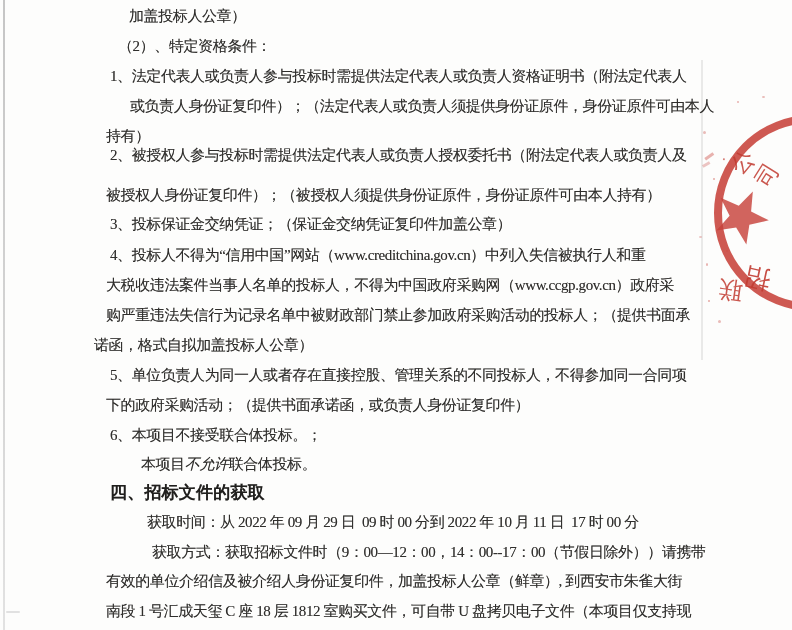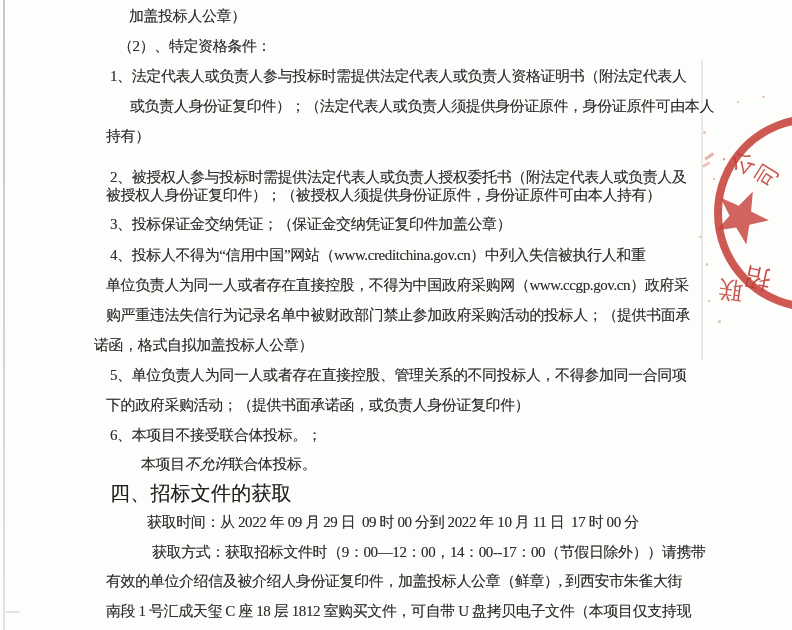--- a/index.html
+++ b/index.html
@@ -7,21 +7,21 @@
     position:relative; width:792px; height:630px;
     background:#fdfdfc; overflow:hidden;
     font-family:"Liberation Serif","DejaVu Serif",serif;
   }
   .line {
     position:absolute; white-space:pre;
     font-size:15px; letter-spacing:-0.4px;
     color:#2f2e2c; line-height:22px; height:22px;
     text-shadow:0 0 0.6px rgba(46,45,43,0.45);
   }
-  .line.bold { font-weight:normal; font-size:20px; color:#201f1d; letter-spacing:0.2px; }
+  .line.bold { font-weight:bold; font-size:17px; color:#201f1d; letter-spacing:0.2px; }
   .seg-italic { font-style:italic; }
   .scan-edge-left {
     position:absolute; left:3px; top:0; width:2px; height:630px;
     background:linear-gradient(#b3b3b3, #c8c8c8 60%, #d9d9d9);
     opacity:0.75;
   }
   .scan-fold {
     position:absolute; left:701px; top:60px; width:1.5px; height:300px;
     background:#c2c2c2; opacity:0.35;
   }
@@ -40,25 +40,25 @@
   <div class="scan-edge-left"></div>
   <div class="scan-fold"></div>
   <div class="scan-dash"></div>
 
   <div id="text-layer">
       <div class="line" style="left: 129px; top: 5px;"><span>加盖投标人公章）</span></div>
       <div class="line" style="left: 118px; top: 35px;"><span>（2）、特定资格条件：</span></div>
       <div class="line" style="left: 110px; top: 65px;"><span>1、法定代表人或负责人参与投标时需提供法定代表人或负责人资格证明书（附法定代表人</span></div>
       <div class="line" style="left: 106px; top: 95px; margin-left: 24px;"><span>或负责人身份证复印件）；（法定代表人或负责人须提供身份证原件，身份证原件可由本人</span></div>
       <div class="line" style="left: 106px; top: 125px;"><span>持有）</span></div>
-      <div class="line" style="left: 110px; top: 166px;"><span>2、被授权人参与投标时需提供法定代表人或负责人授权委托书（附法定代表人或负责人及</span></div>
+      <div class="line" style="left: 110px; top: 144px;"><span>2、被授权人参与投标时需提供法定代表人或负责人授权委托书（附法定代表人或负责人及</span></div>
       <div class="line" style="left: 106px; top: 184px;"><span>被授权人身份证复印件）；（被授权人须提供身份证原件，身份证原件可由本人持有）</span></div>
       <div class="line" style="left: 110px; top: 213px;"><span>3、投标保证金交纳凭证；（保证金交纳凭证复印件加盖公章）</span></div>
       <div class="line" style="left: 110px; top: 244px;"><span>4、投标人不得为“信用中国”网站（www.creditchina.gov.cn）中列入失信被执行人和重</span></div>
-      <div class="line" style="left: 106px; top: 274px;"><span>单位负责人为同一人或者存在直接控股，不得为中国政府采购网（www.ccgp.gov.cn）政府采</span></div>
+      <div class="line" style="left: 106px; top: 274px;"><span>大税收违法案件当事人名单的投标人，不得为中国政府采购网（www.ccgp.gov.cn）政府采</span></div>
       <div class="line" style="left: 106px; top: 304px; text-align: right;"><span>购严重违法失信行为记录名单中被财政部门禁止参加政府采购活动的投标人；（提供书面承</span></div>
       <div class="line" style="left: 94px; top: 334px;"><span>诺函，格式自拟加盖投标人公章）</span></div>
       <div class="line" style="left: 110px; top: 364px;"><span>5、单位负责人为同一人或者存在直接控股、管理关系的不同投标人，不得参加同一合同项</span></div>
       <div class="line" style="left: 106px; top: 394px;"><span>下的政府采购活动；（提供书面承诺函，或负责人身份证复印件）</span></div>
       <div class="line" style="left: 110px; top: 424px;"><span>6、本项目不接受联合体投标。；</span></div>
       <div class="line" style="left: 141px; top: 453px;"><span>本项目</span><span class="seg-italic">不允许</span><span>联合体投标。</span></div>
       <div class="line bold" style="left: 110px; top: 482px;"><span>四、招标文件的获取</span></div>
       <div class="line" style="left: 147px; top: 511px;"><span>获取时间：从 2022 年 09 月 29 日  09 时 00 分到 2022 年 10 月 11 日  17 时 00 分</span></div>
       <div class="line" style="left: 152px; top: 541px;"><span>获取方式：获取招标文件时（9：00—12：00，14：00--17：00（节假日除外））请携带</span></div>
       <div class="line" style="left: 106px; top: 570px;"><span>有效的单位介绍信及被介绍人身份证复印件，加盖投标人公章（鲜章）, 到西安市朱雀大街</span></div>

